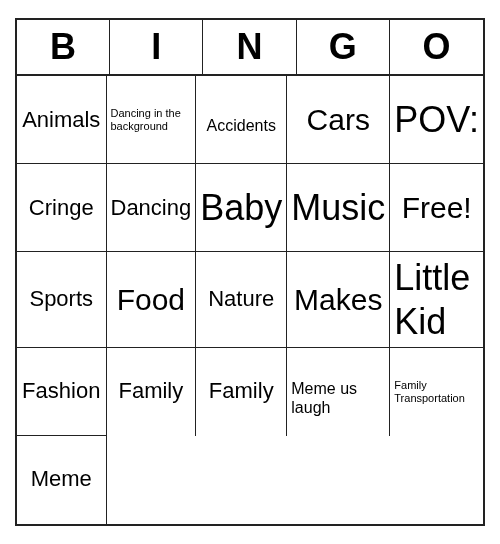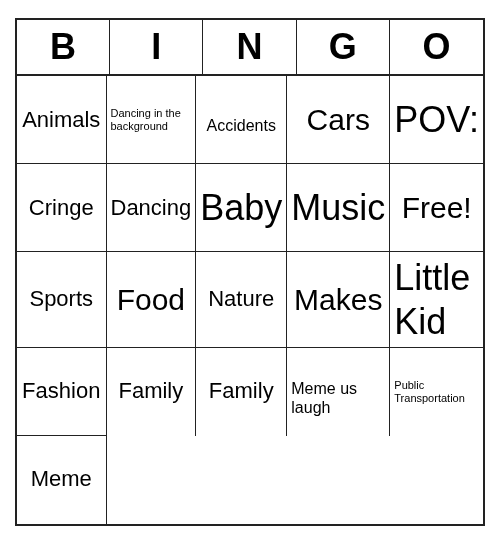--- a/index.html
+++ b/index.html
@@ -123,19 +123,19 @@
       <div class="bingo-cell">
         <span class="cell-text size-large">Family</span>
       </div>
       <div class="bingo-cell">
         <span class="cell-text size-large">Family</span>
       </div>
       <div class="bingo-cell">
         <span class="cell-text size-medium">Meme us laugh</span>
       </div>
       <div class="bingo-cell">
-        <span class="cell-text size-small">Public Transportation</span>
+        <span class="cell-text size-small">Family Transportation</span>
       </div>
       <div class="bingo-cell">
         <span class="cell-text size-large">Meme</span>
       </div>
     </div>
 </div>
 
 </body></html>

